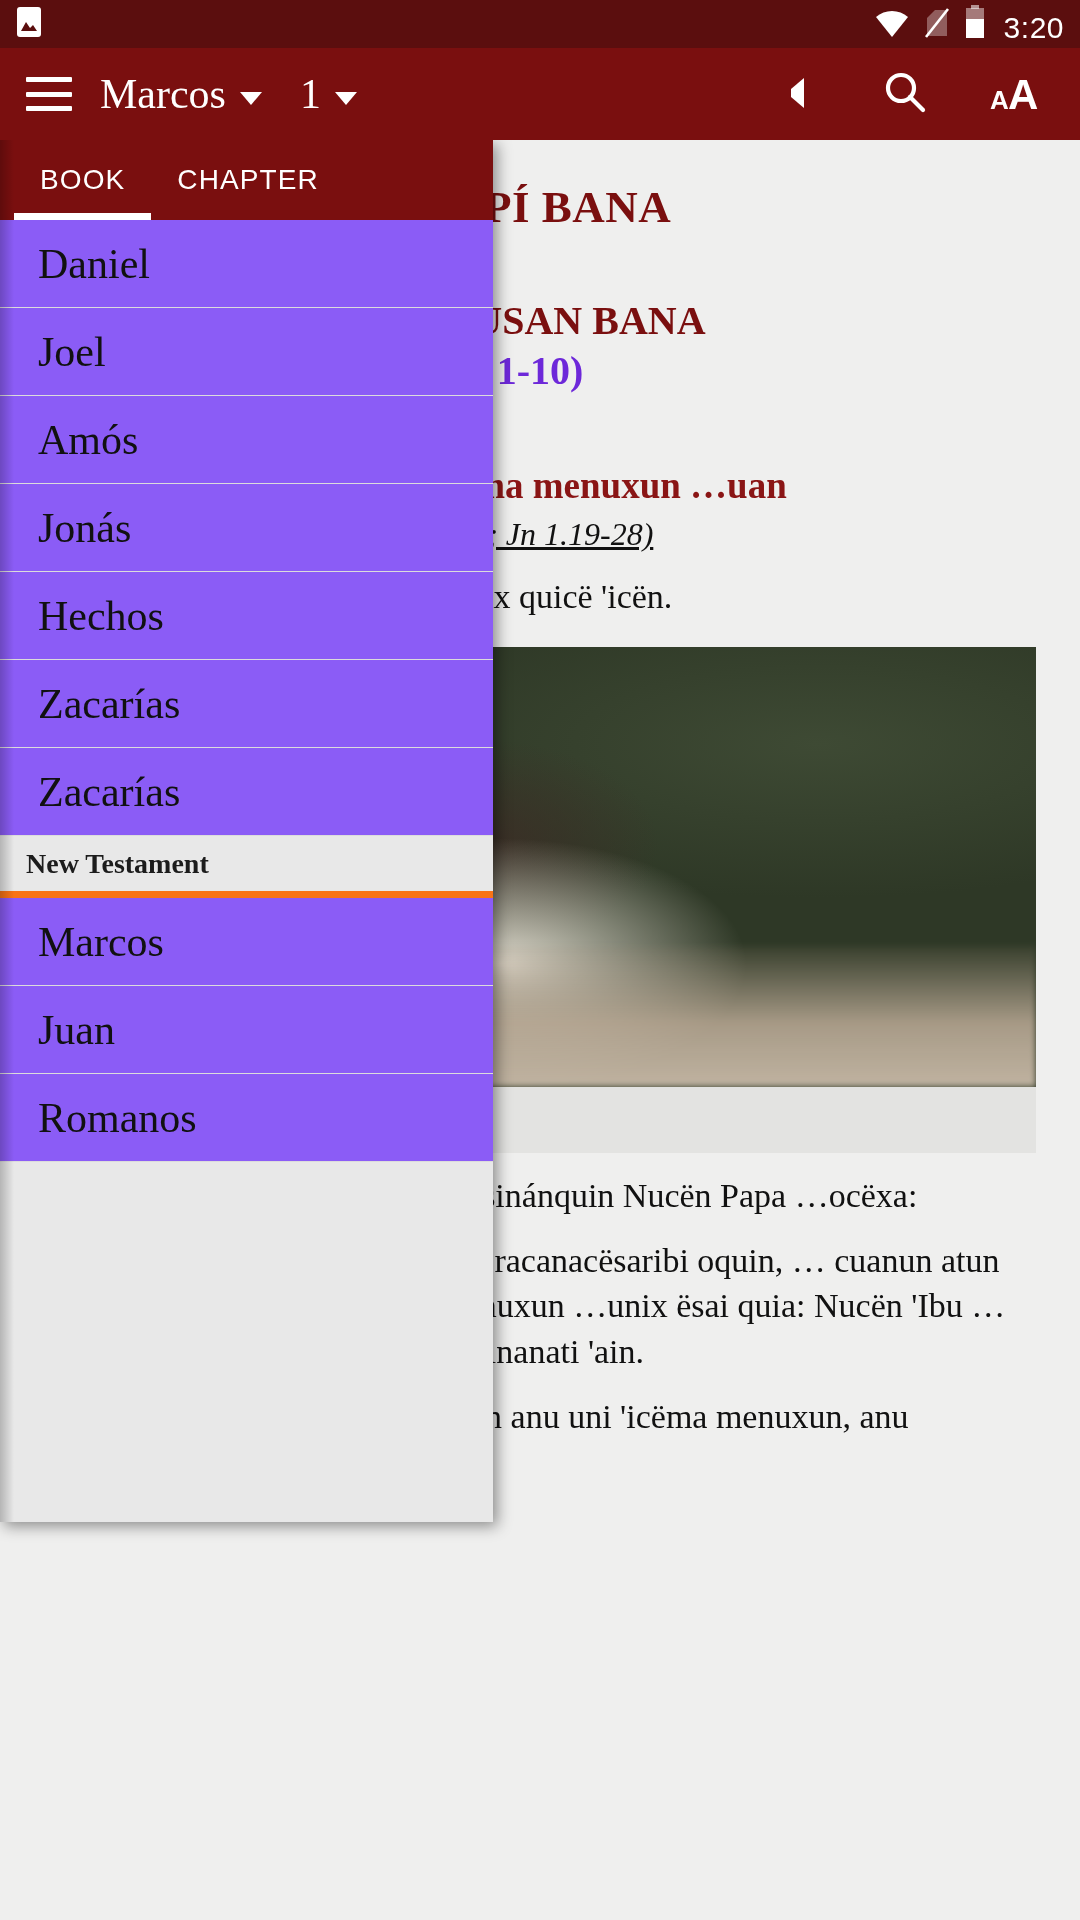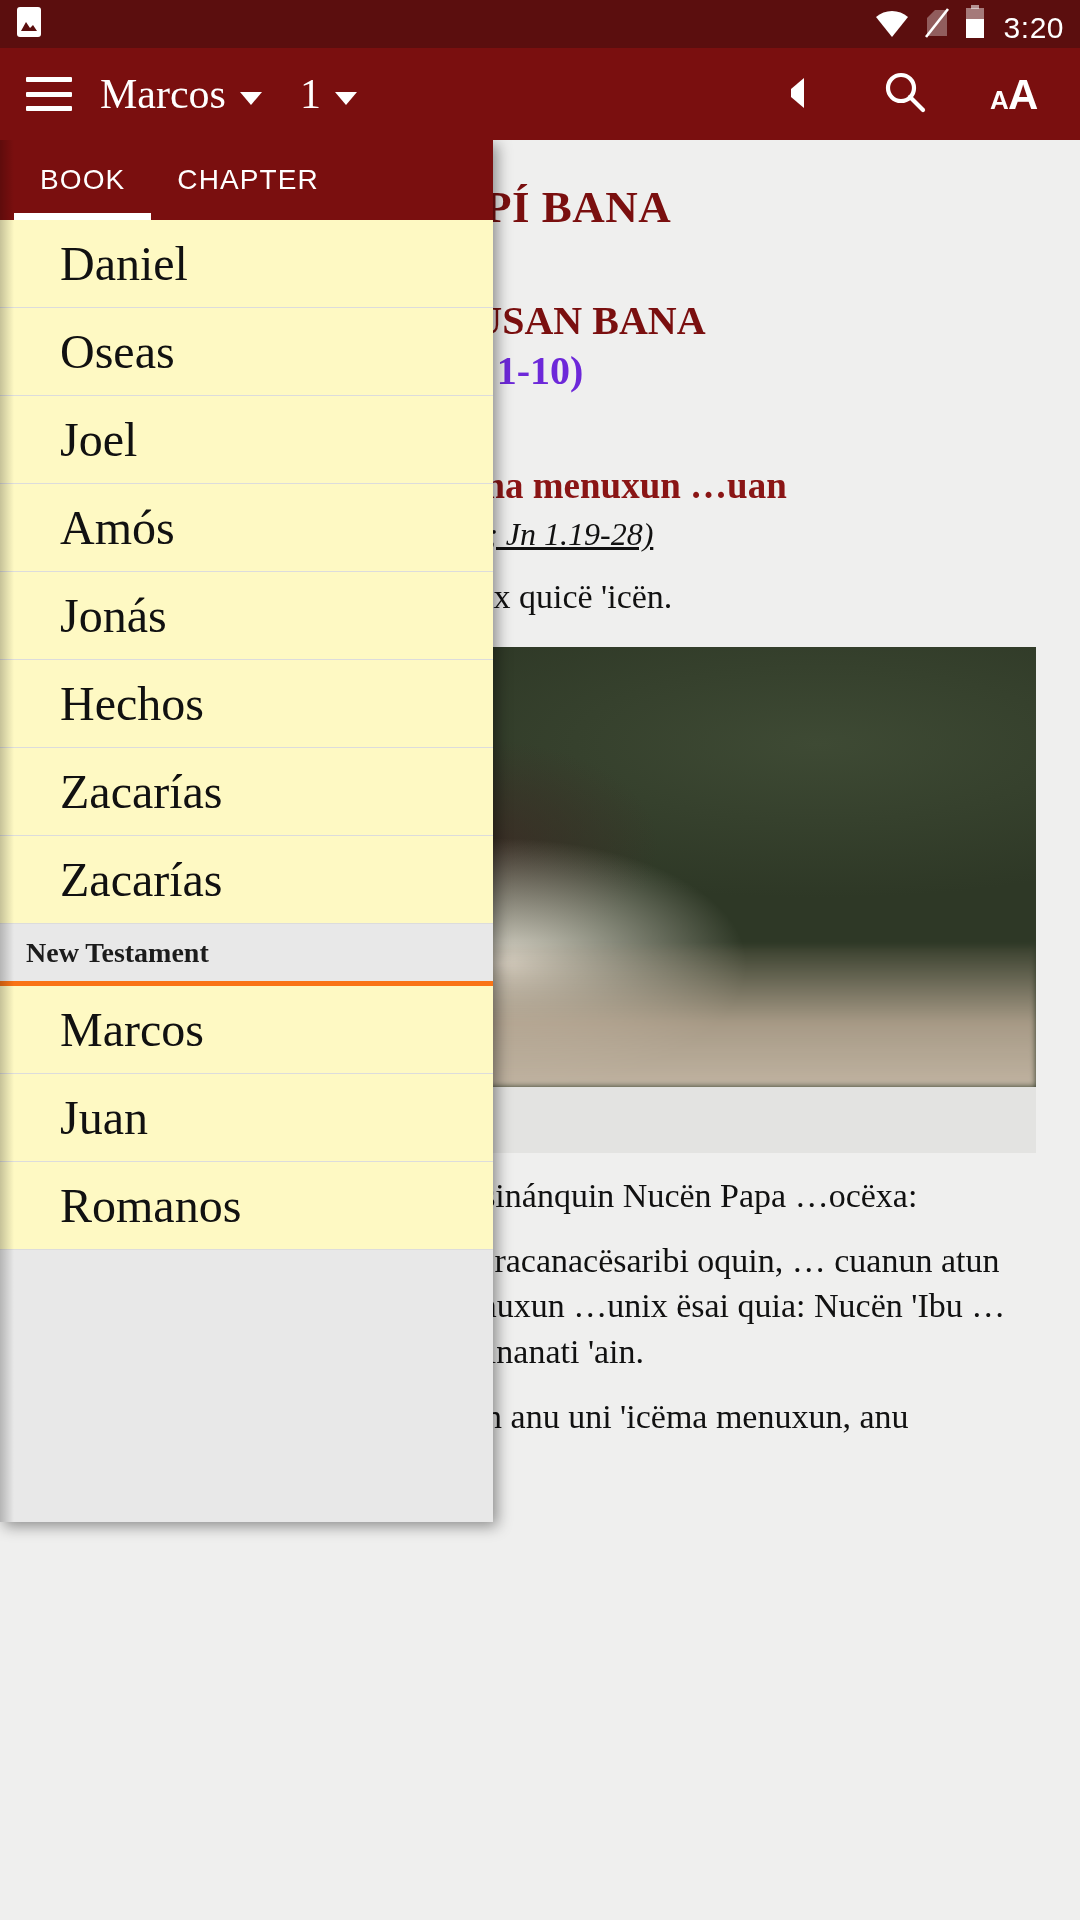--- a/index.html
+++ b/index.html
@@ -240,37 +240,37 @@
     background: #ffffff;
   }
   .picker-list {
     flex: 1 1 auto;
     overflow: hidden;
     background: #e8e8e8;
   }
   .book-row {
     height: 88px;
     display: flex; align-items: center;
-    padding-left: 60px;
-    font-size: 48px;
+    padding-left: 38px;
+    font-size: 42px;
     color: #111;
     border-bottom: 1px solid #dcdcdc;
     cursor: pointer;
-    background: #fef9c3;
+    background: #8b5cf6;
     line-height: 1;
   }
   .section-row {
     height: 62px;
     display: flex; align-items: center;
     padding-left: 26px;
     font-size: 28px;
     font-weight: bold;
     color: #1c1c1c;
     background: #e8e8e8;
-    border-bottom: 5px solid #f97316;
+    border-bottom: 7px solid #f97316;
     line-height: 1;
   }
   .picker-edge {
     position: absolute;
     top: 140px; left: 0;
     width: 14px; height: 1382px;
     background: linear-gradient(90deg, rgba(0,0,0,.22), rgba(0,0,0,0));
     z-index: 41;
     pointer-events: none;
   }
@@ -375,21 +375,20 @@
     </div>
   </div>
 
   <div class="picker">
     <div class="picker-tabs">
       <div class="ptab active">BOOK</div>
       <div class="ptab">CHAPTER</div>
     </div>
     <div class="picker-list">
         <div class="book-row">Daniel</div>
-        <div class="book-row">Oseas</div>
         <div class="book-row">Joel</div>
         <div class="book-row">Amós</div>
         <div class="book-row">Jonás</div>
         <div class="book-row">Hechos</div>
         <div class="book-row">Zacarías</div>
         <div class="book-row">Zacarías</div>
         <div class="section-row">New Testament</div>
         <div class="book-row">Marcos</div>
         <div class="book-row">Juan</div>
         <div class="book-row">Romanos</div>

